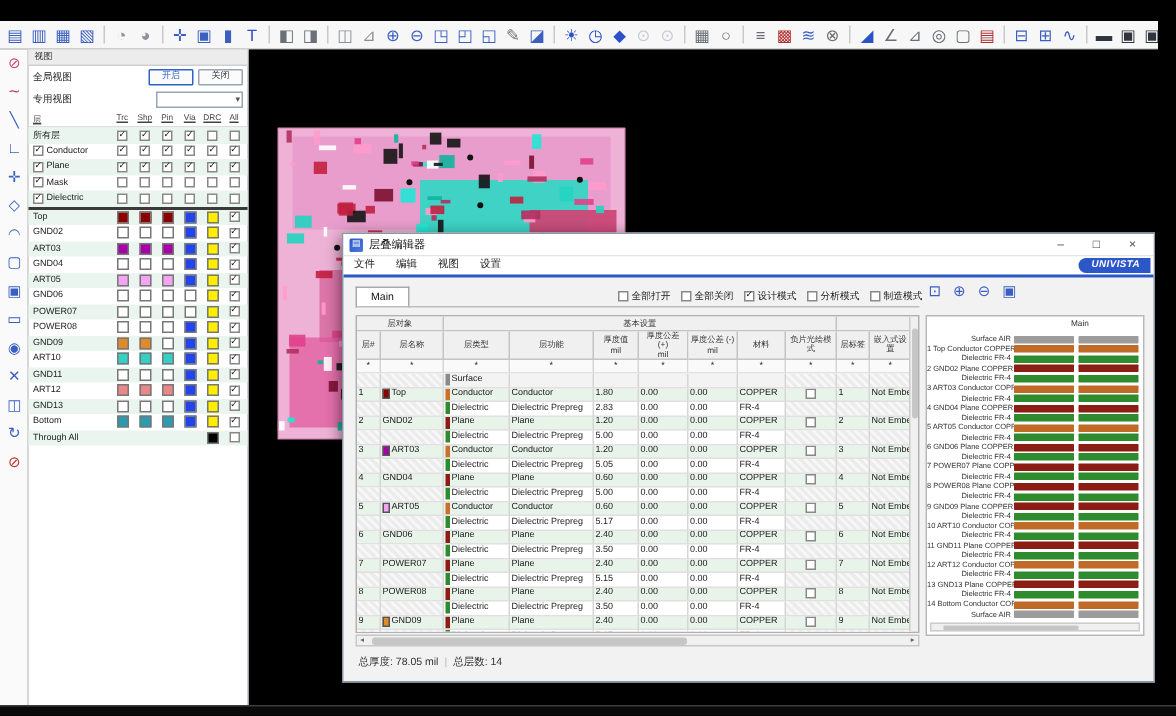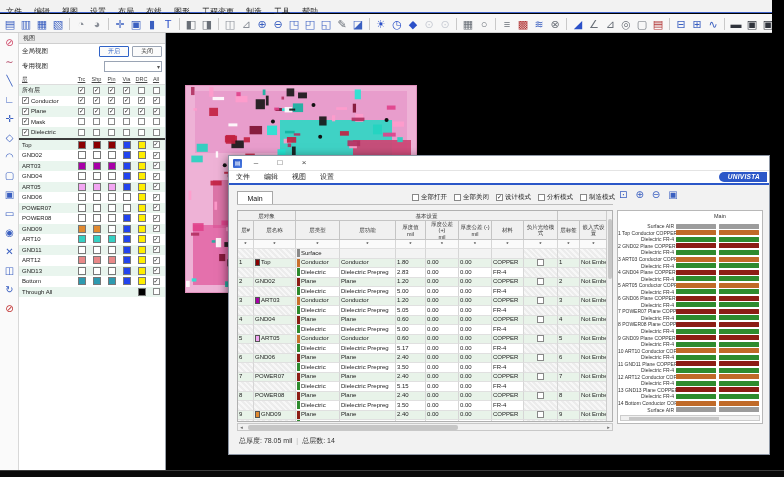--- a/index.html
+++ b/index.html
@@ -119,21 +119,20 @@
     background:linear-gradient(#fdfdfd,#f0f0f0);border:1px solid #8a9ab0;border-radius:2px;color:#222;padding:0;}
   .bottomstrip{position:absolute;left:0;top:470px;width:784px;height:7px;background:#0a0a0a;
     border-top:1px solid #3c3c3c;}
 </style>
 </head>
 <body>
 
 <div class="screen">
   <div class="app">
 
-    <div class="menubar" id="app-menubar"><span class="mi">文件</span><span class="mi">编辑</span><span class="mi">视图</span><span class="mi">设置</span><span class="mi">布局</span><span class="mi">布线</span><span class="mi">图形</span><span class="mi">工程变更</span><span class="mi">制造</span><span class="mi">工具</span><span class="mi">帮助</span></div>
     <div class="toolbar" id="app-toolbar"><span class="tbi" style="color: rgb(58, 95, 192);">▤</span><span class="tbi" style="color: rgb(58, 95, 192);">▥</span><span class="tbi" style="color: rgb(58, 95, 192);">▦</span><span class="tbi" style="color: rgb(58, 95, 192);">▧</span><span class="tbsep"></span><span class="tbi" style="color: rgb(138, 143, 152);">◔</span><span class="tbi" style="color: rgb(138, 143, 152);">◕</span><span class="tbsep"></span><span class="tbi" style="color: rgb(58, 95, 192);">✛</span><span class="tbi" style="color: rgb(58, 95, 192);">▣</span><span class="tbi" style="color: rgb(58, 95, 192);">▮</span><span class="tbi" style="color: rgb(43, 80, 200);">T</span><span class="tbsep"></span><span class="tbi" style="color: rgb(106, 112, 120);">◧</span><span class="tbi" style="color: rgb(106, 112, 120);">◨</span><span class="tbsep"></span><span class="tbi" style="color: rgb(138, 143, 152);">◫</span><span class="tbi" style="color: rgb(138, 143, 152);">⊿</span><span class="tbi" style="color: rgb(58, 95, 192);">⊕</span><span class="tbi" style="color: rgb(58, 95, 192);">⊖</span><span class="tbi" style="color: rgb(58, 95, 192);">◳</span><span class="tbi" style="color: rgb(58, 95, 192);">◰</span><span class="tbi" style="color: rgb(58, 95, 192);">◱</span><span class="tbi" style="color: rgb(106, 112, 120);">✎</span><span class="tbi" style="color: rgb(58, 95, 192);">◪</span><span class="tbsep"></span><span class="tbi" style="color: rgb(43, 80, 200);">☀</span><span class="tbi" style="color: rgb(43, 80, 200);">◷</span><span class="tbi" style="color: rgb(43, 80, 200);">◆</span><span class="tbi" style="color: rgb(200, 204, 212);">⊙</span><span class="tbi" style="color: rgb(200, 204, 212);">⊙</span><span class="tbsep"></span><span class="tbi" style="color: rgb(106, 112, 120);">▦</span><span class="tbi" style="color: rgb(106, 112, 120);">○</span><span class="tbsep"></span><span class="tbi" style="color: rgb(106, 112, 120);">≡</span><span class="tbi" style="color: rgb(176, 48, 48);">▩</span><span class="tbi" style="color: rgb(58, 95, 192);">≋</span><span class="tbi" style="color: rgb(106, 112, 120);">⊗</span><span class="tbsep"></span><span class="tbi" style="color: rgb(43, 80, 200);">◢</span><span class="tbi" style="color: rgb(106, 112, 120);">∠</span><span class="tbi" style="color: rgb(106, 112, 120);">⊿</span><span class="tbi" style="color: rgb(106, 112, 120);">◎</span><span class="tbi" style="color: rgb(106, 112, 120);">▢</span><span class="tbi" style="color: rgb(176, 48, 48);">▤</span><span class="tbsep"></span><span class="tbi" style="color: rgb(58, 95, 192);">⊟</span><span class="tbi" style="color: rgb(58, 95, 192);">⊞</span><span class="tbi" style="color: rgb(58, 95, 192);">∿</span><span class="tbsep"></span><span class="tbi" style="color: rgb(48, 52, 60);">▬</span><span class="tbi" style="color: rgb(48, 52, 60);">▣</span><span class="tbi" style="color: rgb(48, 52, 60);">▣</span></div>
     <div class="sidestrip" id="side-strip">
         <span class="sti" style="color: rgb(208, 72, 104);">⊘</span>
         <span class="sti" style="color: rgb(176, 64, 96);">∼</span>
         <span class="sti" style="color: rgb(58, 95, 192);">╲</span>
         <span class="sti" style="color: rgb(58, 95, 192);">∟</span>
         <span class="sti" style="color: rgb(58, 95, 192);">✛</span>
         <span class="sti" style="color: rgb(58, 95, 192);">◇</span>
         <span class="sti" style="color: rgb(58, 95, 192);">◠</span>
         <span class="sti" style="color: rgb(58, 95, 192);">▢</span>
@@ -542,20 +541,21 @@
           <circle cx="149.5496133249253" cy="74.49418062344193" r="2" fill="#111"></circle>
           <circle cx="175.9972631558776" cy="71.97634322568774" r="2" fill="#111"></circle>
           <circle cx="78.58464536257088" cy="99.69527484849095" r="2" fill="#111"></circle>
           <circle cx="201.56840002164245" cy="34.90589311346412" r="2" fill="#111"></circle>
           <rect x="0.5" y="0.5" width="231" height="207" fill="none" stroke="#e090bc"></rect>
         </svg>
 
       <div class="dialog">
         <div class="dlg-titlebar">
           <div class="dlg-icon">▤</div>
+          <div class="dlg-title">层叠编辑器</div>
           <span class="winbtn">–</span>
           <span class="winbtn">□</span>
           <span class="winbtn">×</span>
         </div>
         <div class="dlg-menubar" id="dlg-menubar">
             <span class="dmi">文件</span>
             <span class="dmi">编辑</span>
             <span class="dmi">视图</span>
             <span class="dmi">设置</span>
             <span class="brand">UNIVISTA</span>

